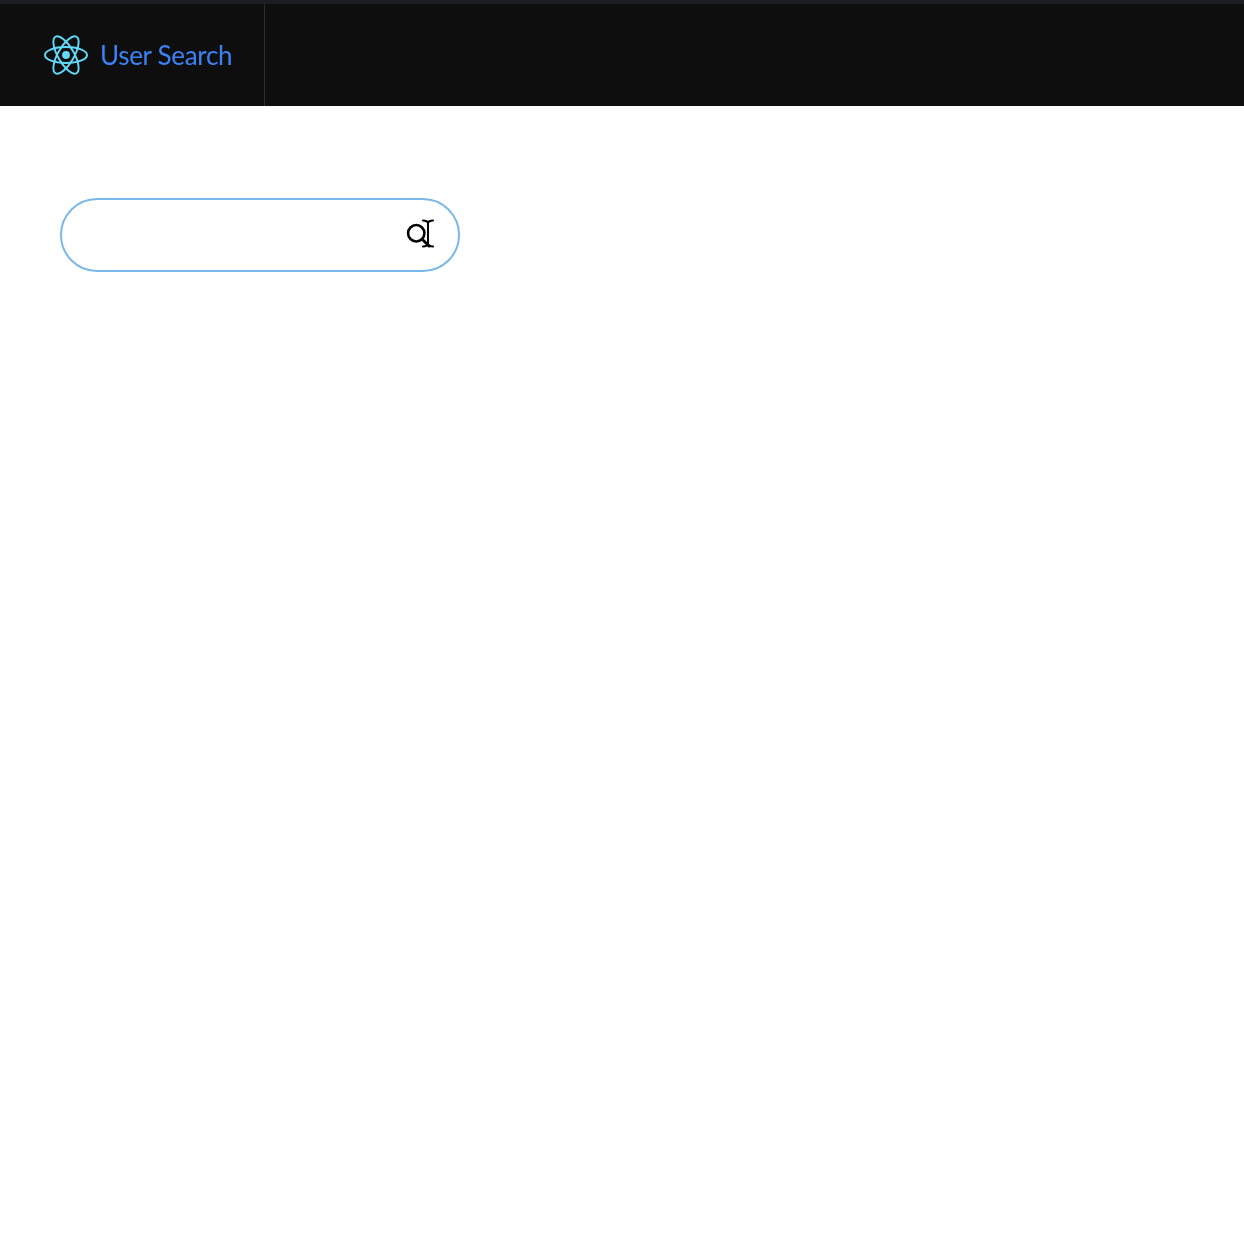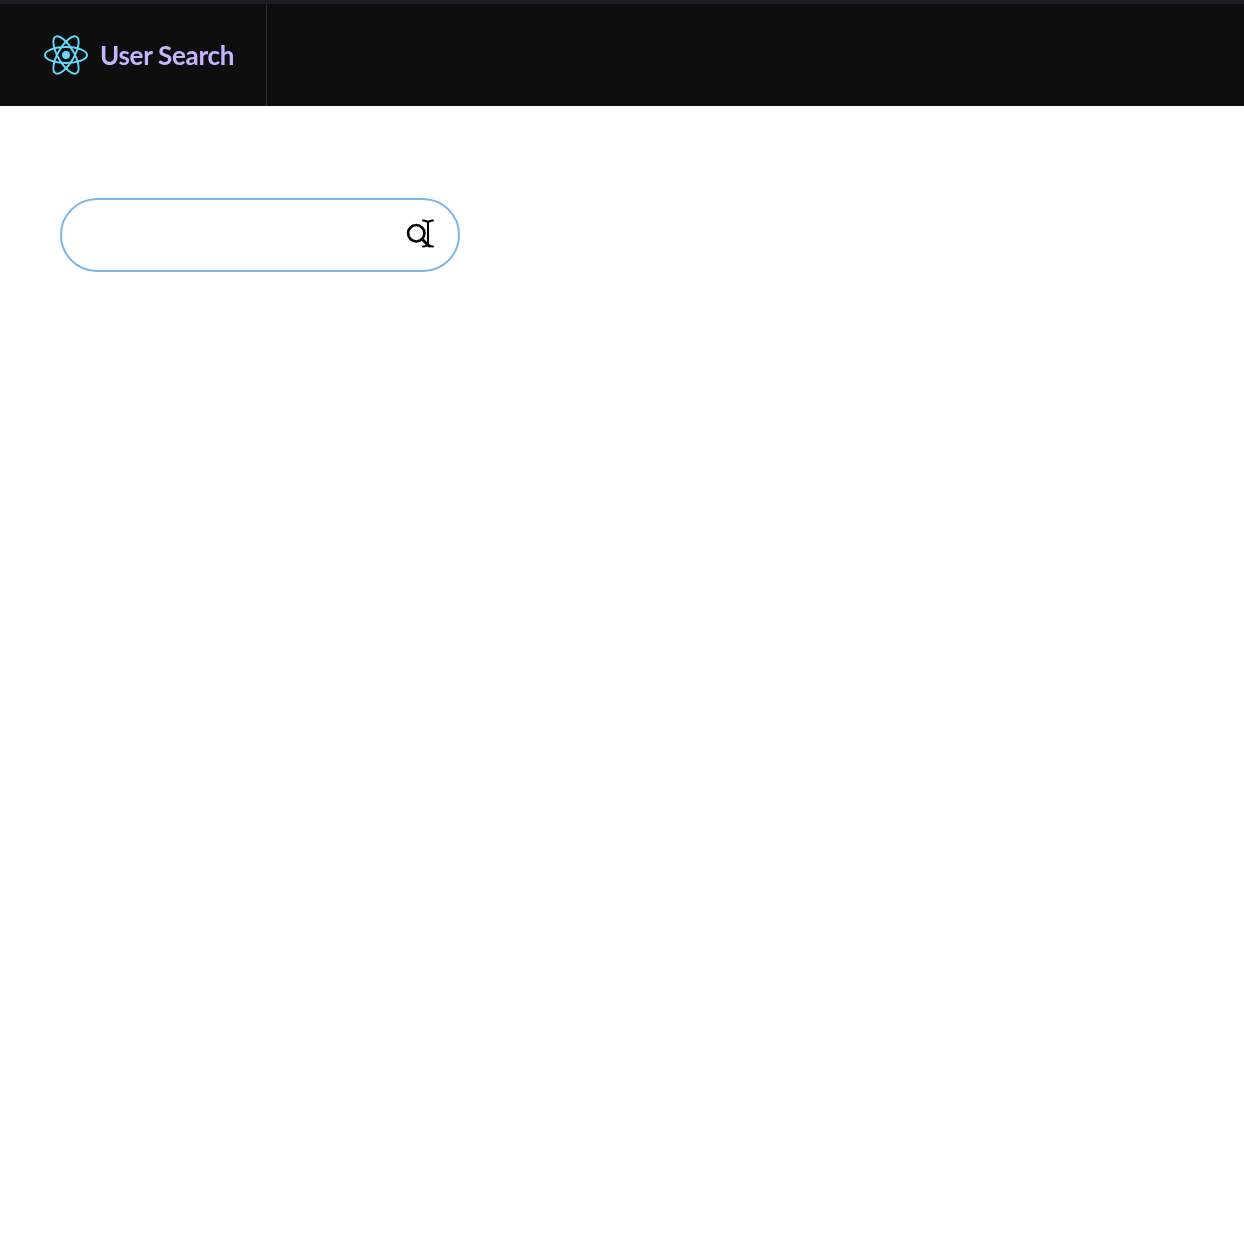--- a/index.html
+++ b/index.html
@@ -45,23 +45,23 @@
       align-items: center;
       justify-content: center;
     }
     
     .react-logo svg {
       width: 44px;
       height: 44px;
     }
     
     .app-title {
-      color: #c4b5fd;
+      color: #3b82f6;
       font-size: 26px;
-      font-weight: 700;
+      font-weight: 400;
       letter-spacing: -0.3px;
     }
     
     .main-content {
       background: #ffffff;
       height: calc(100% - 106px);
       padding: 92px 60px;
     }
     
     .search-wrapper {

